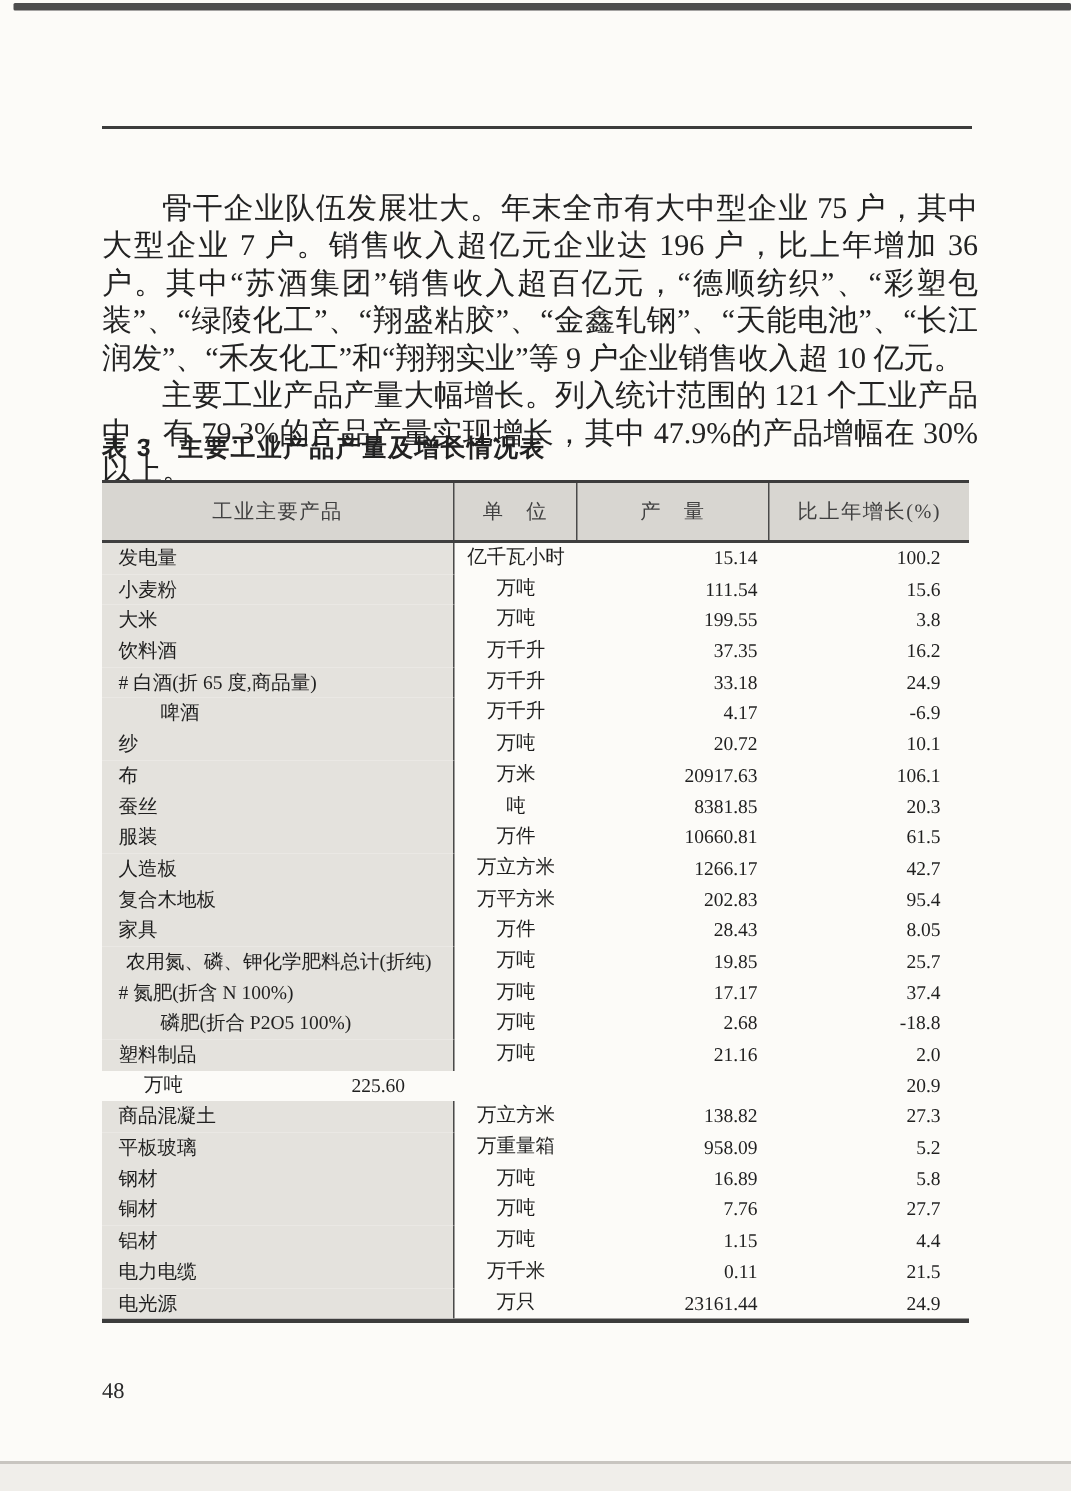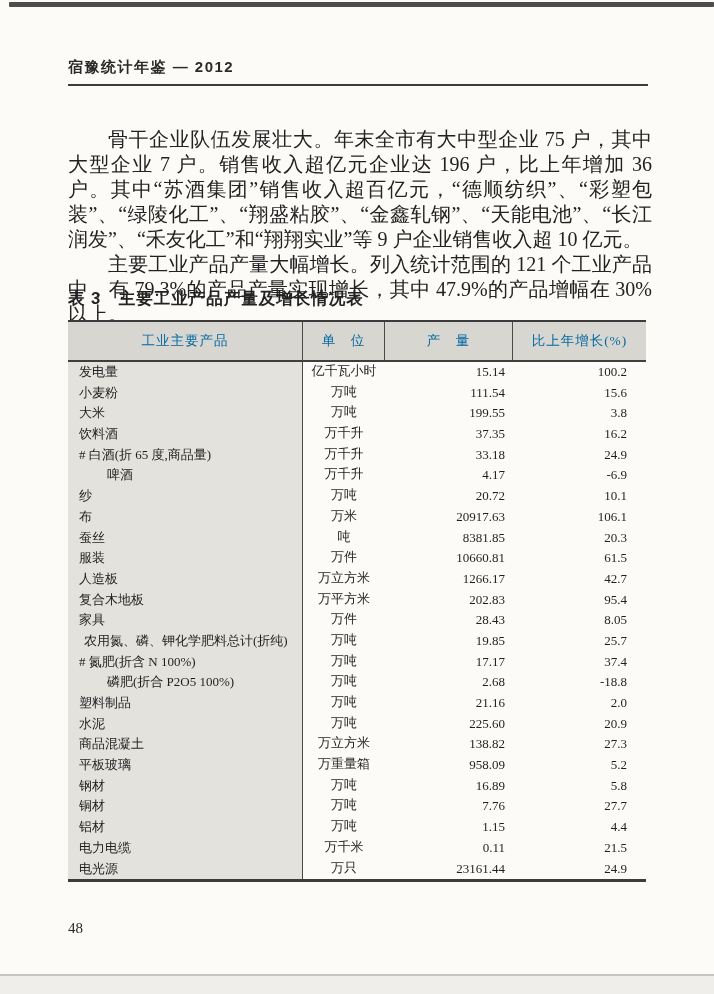--- a/index.html
+++ b/index.html
@@ -61,21 +61,21 @@
     font-size:13px;
   }
   .thead{
     display:flex;height:38px;
     background:#d8d6d1;
     border-bottom:2px solid #3f3f3f;
   }
   .thead .cell{
     display:flex;align-items:center;justify-content:center;
     border-right:1px solid #4a4a4a;
-    font-size:13.5px;color:#0369a1;letter-spacing:1px;
+    font-size:13.5px;color:#404040;letter-spacing:1px;
   }
   .thead .cell:last-child{border-right:none;}
   .c1{width:235px;box-sizing:border-box;}
   .c2{width:82px;box-sizing:border-box;font-family:Liberation Mono, monospace;}
   .c3{width:128px;box-sizing:border-box;}
   .c4{width:133px;box-sizing:border-box;flex:1;}
   .trow{display:flex;height:20.7px;line-height:20.7px;}
   .trow .c1{
     background:#e4e2dd;
     border-right:1px solid #4a4a4a;
@@ -94,23 +94,20 @@
     font-size:15px;color:#2a2a2a;
   }
 </style>
 </head>
 <body>
 
 <div class="scan">
 
   <div class="top-edge"></div>
 
-  <div class="running-head">
-    <span>宿豫统计年鉴 — 2012</span>
-  </div>
   <div class="head-rule"></div>
 
   <div class="body-text">
     <p>骨干企业队伍发展壮大。年末全市有大中型企业 75 户，其中大型企业 7 户。销售收入超亿元企业达 196 户，比上年增加 36 户。其中“苏酒集团”销售收入超百亿元，“德顺纺织”、“彩塑包装”、“绿陵化工”、“翔盛粘胶”、“金鑫轧钢”、“天能电池”、“长江润发”、“禾友化工”和“翔翔实业”等 9 户企业销售收入超 10 亿元。</p>
     <p>主要工业产品产量大幅增长。列入统计范围的 121 个工业产品中，有 79.3%的产品产量实现增长，其中 47.9%的产品增幅在 30%以上。</p>
   </div>
 
   <h2 class="table-title">表 3　主要工业产品产量及增长情况表</h2>
 
   <div class="table">
@@ -217,21 +214,20 @@
           <div class="cell c3">2.68</div>
           <div class="cell c4">-18.8</div>
         </div>
         <div class="trow">
           <div class="cell c1">塑料制品</div>
           <div class="cell c2">万吨</div>
           <div class="cell c3">21.16</div>
           <div class="cell c4">2.0</div>
         </div>
         <div class="trow">
-          <div class="cell c1">水泥</div>
           <div class="cell c2">万吨</div>
           <div class="cell c3">225.60</div>
           <div class="cell c4">20.9</div>
         </div>
         <div class="trow">
           <div class="cell c1">商品混凝土</div>
           <div class="cell c2">万立方米</div>
           <div class="cell c3">138.82</div>
           <div class="cell c4">27.3</div>
         </div>

